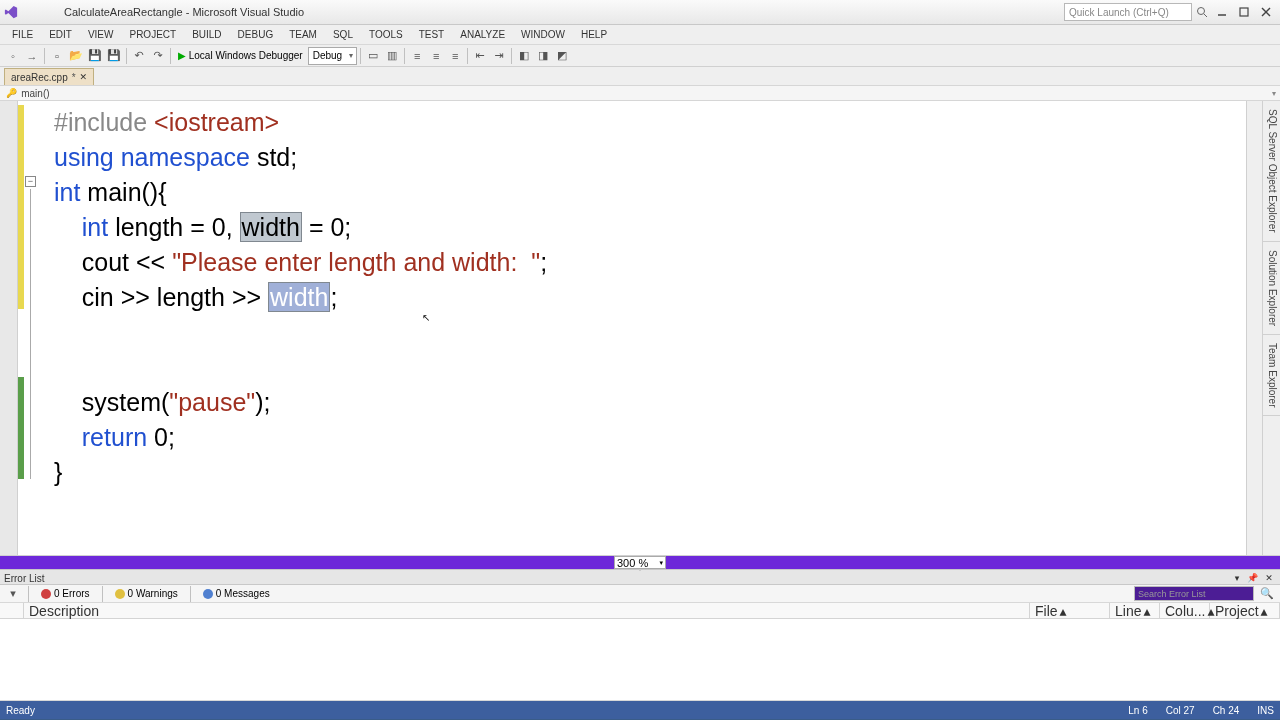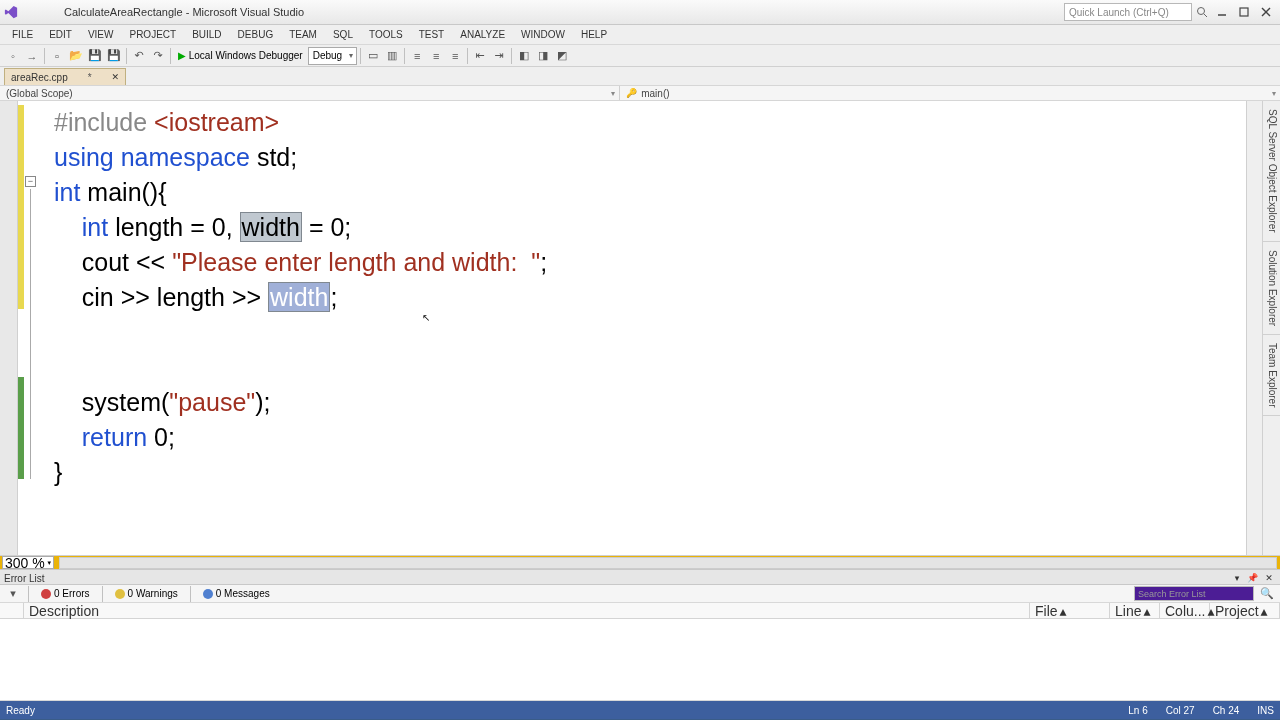--- a/index.html
+++ b/index.html
@@ -24,21 +24,21 @@
 .toolbar { height: 22px; background: #efefef; border-bottom: 1px solid #d0d0d0; display: flex; align-items: center; padding: 0 4px; gap:1px; }
 .tbtn { width: 18px; height: 18px; display:flex; align-items:center; justify-content:center; color:#555; font-size:11px; }
 .tsep { width:1px; height:16px; background:#c0c0c0; margin:0 2px; }
 .tcombo { height:18px; border:1px solid #aaa; background:#fff; padding:0 14px 0 4px; font-size:10px; display:flex; align-items:center; position:relative; }
 .tcombo::after { content:"▾"; position:absolute; right:3px; font-size:8px; color:#666; }
 .tbtn-label { font-size:10px; padding:0 4px; display:flex; align-items:center; gap:3px; }
 .tbtn-label .play { color:#0a0; }
 
 
 .tabrow { height: 18px; background: #efefef; display: flex; align-items:flex-end; padding-left:4px; }
-.tab { height:17px; background:#eee0c7; border:1px solid #c0b080; border-bottom:none; padding:0 6px; font-size:10px; display:flex; align-items:center; gap:20px; color:#333; }
+.tab { height:17px; background:#eee0c7; border:1px solid #c0b080; border-bottom:none; padding:0 6px; font-size:10px; display:flex; align-items:center; gap:4px; color:#333; }
 .tab .dirty { color:#555; }
 .tab .close { font-size:9px; color:#333; }
 
 
 .scopebar { height: 16px; background:#f5f5f5; border-top:1px solid #d6d6d6; border-bottom:1px solid #d6d6d6; display:flex; font-size:10px; color:#444; }
 .scope-l { width:620px; border-right:1px solid #d0d0d0; padding:1px 6px; display:flex; align-items:center; position:relative; }
 .scope-l::after, .scope-r::after { content:"▾"; position:absolute; right:4px; font-size:8px; color:#888; }
 .scope-r { flex:1; padding:1px 6px; display:flex; align-items:center; gap:4px; position:relative; }
 .scope-r .key { color:#c77; font-size:9px; }
 
@@ -62,21 +62,21 @@
 .kw { color:#2050d0; }
 .pp { color:#888; }
 .str { color:#a03020; }
 .hl { background:#c0c8d0; border:1px solid #808890; padding:0 1px; }
 .sel { background:#a0b0d8; color:#fff; }
 .cursor-ptr { position:absolute; font-size:10px; color:#000; pointer-events:none; }
 
 .rscroll { width:16px; background:#efefef; border-left:1px solid #d0d0d0; }
 
 
-.zoombar { height:14px; background:#eab308; border-top:1px solid #d0d0d0; display:flex; align-items:center; font-size:14px; }
+.zoombar { height:14px; background:#6d28d9; border-top:1px solid #d0d0d0; display:flex; align-items:center; font-size:11px;flex-direction:column; }
 .zoom-combo { width:52px; height:13px; border:1px solid #aaa; margin:0 2px; padding:0 2px; background:#fff; position:relative; display:flex; align-items:center; }
 .zoom-combo::after { content:"▾"; position:absolute; right:2px; font-size:7px; }
 .hscroll { flex:1; height:12px; background:#e4e4e4; margin:0 3px; border:1px solid #ccc; }
 
 
 .panel-head { height:16px; background:#e6e6e6; border-top:1px solid #c8c8c8; border-bottom:1px solid #c8c8c8; display:flex; align-items:flex-end; padding:0 4px; font-size:10px; color:#333; }
 .panel-head .sp { flex:1; }
 .panel-head .pbtn { width:14px; height:12px; display:flex; align-items:center; justify-content:center; margin-left:2px; font-size:9px; }
 .panel-filter { height:18px; background:#f5f5f5; border-bottom:1px solid #d8d8d8; display:flex; align-items:center; padding:0 4px; font-size:10px; gap:4px; }
 .filter-item { display:flex; align-items:center; gap:3px; padding:2px 5px; border:1px solid transparent; }
@@ -187,21 +187,20 @@
 
 <div class="tabrow">
   <div class="tab">
     <span>areaRec.cpp</span>
     <span class="dirty">*</span>
     <span class="close">✕</span>
   </div>
 </div>
 
 <div class="scopebar">
-  <div class="scope-l">(Global Scope)</div>
   <div class="scope-r">
     <span class="key">🔑</span>
     <span>main()</span>
   </div>
 </div>
 
 <div class="main">
   <div class="editor-wrap">
     <div class="margin-col">
       <div class="indicator"></div>

